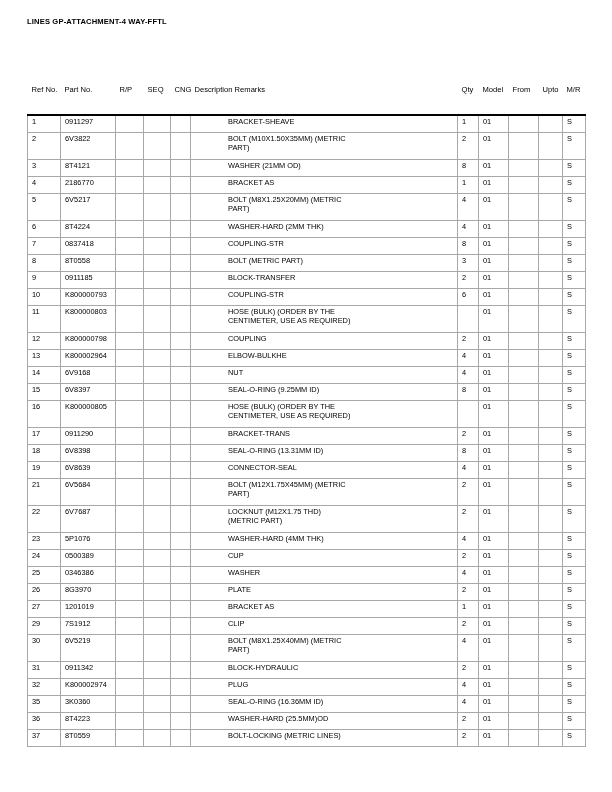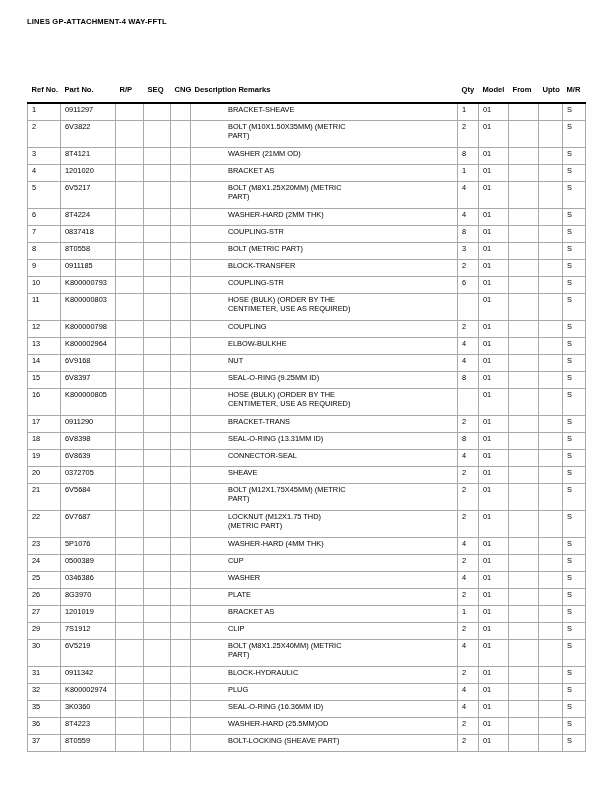--- a/index.html
+++ b/index.html
@@ -43,23 +43,23 @@
     position: absolute;
     left: 27px;
     top: 85px;
     width: 558px;
     border-collapse: collapse;
     font-size: 7.4px;
     table-layout: fixed;
   }
   table.parts thead th {
     font-size: 7.6px;
-    font-weight: bold;
+    font-weight: normal;
     text-align: left;
-    padding: 0 0 8px 0;
+    padding: 0 0 20px 0;
     border: none;
     vertical-align: bottom;
     white-space: nowrap;
     margin-left: 34px;
   }
   table.parts thead tr {
     border-bottom: 2px solid #000000;
   }
   table.parts thead th.pad-l {
     padding-left: 4px;
@@ -174,21 +174,21 @@
             <span class="desc-line">WASHER (21MM OD)</span>
           </td>
           <td>8</td>
           <td>01</td>
           <td class="empty-cell"></td>
           <td class="empty-cell"></td>
           <td>S</td>
         </tr>
         <tr>
           <td>4</td>
-          <td>1201020</td>
+          <td>2186770</td>
           <td class="empty-cell"></td>
           <td class="empty-cell"></td>
           <td class="empty-cell"></td>
           <td>
             <span class="desc-line">BRACKET AS</span>
           </td>
           <td>1</td>
           <td>01</td>
           <td class="empty-cell"></td>
           <td class="empty-cell"></td>
@@ -415,35 +415,20 @@
           <td class="empty-cell"></td>
           <td>
             <span class="desc-line">CONNECTOR-SEAL</span>
           </td>
           <td>4</td>
           <td>01</td>
           <td class="empty-cell"></td>
           <td class="empty-cell"></td>
           <td>S</td>
         </tr>
-        <tr>
-          <td>20</td>
-          <td>0372705</td>
-          <td class="empty-cell"></td>
-          <td class="empty-cell"></td>
-          <td class="empty-cell"></td>
-          <td>
-            <span class="desc-line">SHEAVE</span>
-          </td>
-          <td>2</td>
-          <td>01</td>
-          <td class="empty-cell"></td>
-          <td class="empty-cell"></td>
-          <td>S</td>
-        </tr>
         <tr class="tall">
           <td>21</td>
           <td>6V5684</td>
           <td class="empty-cell"></td>
           <td class="empty-cell"></td>
           <td class="empty-cell"></td>
           <td>
             <span class="desc-line">BOLT (M12X1.75X45MM) (METRIC</span>
             <span class="desc-line">PART)</span>
           </td>
@@ -635,21 +620,21 @@
           <td class="empty-cell"></td>
           <td>S</td>
         </tr>
         <tr>
           <td>37</td>
           <td>8T0559</td>
           <td class="empty-cell"></td>
           <td class="empty-cell"></td>
           <td class="empty-cell"></td>
           <td>
-            <span class="desc-line">BOLT-LOCKING (SHEAVE PART)</span>
+            <span class="desc-line">BOLT-LOCKING (METRIC LINES)</span>
           </td>
           <td>2</td>
           <td>01</td>
           <td class="empty-cell"></td>
           <td class="empty-cell"></td>
           <td>S</td>
         </tr>
       </tbody>
   </table>
 

